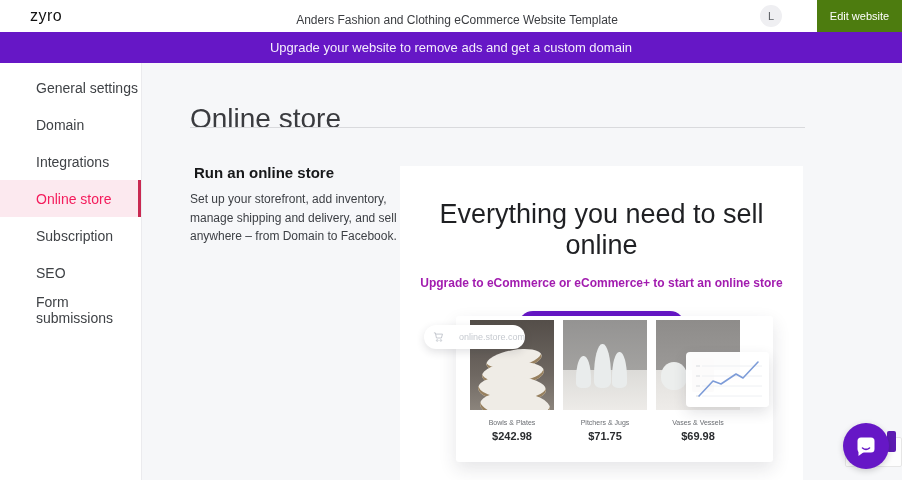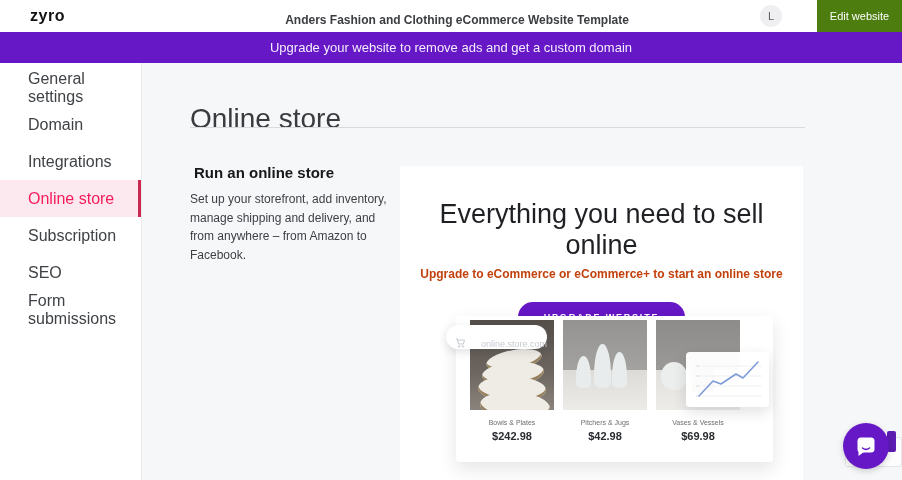--- a/index.html
+++ b/index.html
@@ -1,54 +1,54 @@
 <!DOCTYPE html>
 <html><head>
 <meta charset="utf-8">
 <style>
   html,body{margin:0;padding:0;background:#e9eaee;}
   *{box-sizing:border-box;font-family:"Liberation Sans",sans-serif;}
   .app{position:relative;width:902px;height:480px;background:#f6f7f9;overflow:hidden;}
 
   
   .header{position:absolute;left:0;top:0;width:902px;height:32px;background:#ffffff;z-index:5;}
-  .logo{position:absolute;left:30px;top:7px;font-size:16px;font-weight:bold;letter-spacing:.5px;color:#121212;cursor:pointer;}
+  .logo{position:absolute;left:30px;top:7px;font-size:16px;font-weight:normal;letter-spacing:.5px;color:#121212;cursor:pointer;}
   .header-title{position:absolute;left:12px;right:0;top:0;height:40px;display:flex;align-items:center;justify-content:center;
-    font-size:12px;color:#3b3d41;font-weight:bold;}
+    font-size:12px;color:#3b3d41;}
   .avatar{position:absolute;right:120px;top:5px;width:22px;height:22px;border-radius:50%;background:#efeff2;
     display:flex;align-items:center;justify-content:center;font-size:11px;color:#595c61;cursor:pointer;}
   .edit-btn{position:absolute;right:0;top:0;width:85px;height:32px;background:#4d7c0f;border:none;color:#fff;
     font-size:11px;cursor:pointer;}
 
   
   .banner{position:absolute;left:0;top:32px;width:902px;height:31px;background:#6617c6;z-index:5;
     display:flex;align-items:center;justify-content:center;gap:14px;}
   .banner-text{font-size:13px;color:#f4edfd;}
   .banner-btn{background:#ffffff;color:#6617c6;border:none;border-radius:13px;padding:7px 21px;
     font-size:9px;font-weight:bold;letter-spacing:2px;cursor:pointer;}
 
   
   .sidebar{position:absolute;left:0;top:63px;width:142px;height:417px;background:#ffffff;
     border-right:1px solid #ebebee;padding-top:6px;z-index:4;}
-  .side-item{height:37px;display:flex;align-items:center;padding-left:28px;font-size:16px;color:#3f4246;cursor:pointer;}
+  .side-item{height:37px;display:flex;align-items:center;padding-left:36px;font-size:14px;color:#3f4246;cursor:pointer;}
   .side-item.active{background:#fce9ef;color:#f41c5c;border-right:3px solid #c92952;}
 
   
   .main{position:absolute;left:142px;top:63px;width:760px;height:417px;background:#f6f7f9;}
   .page-title{position:absolute;left:48px;top:21px;font-size:28px;font-weight:400;color:#3a3b3f;}
   .title-divider{position:absolute;left:48px;right:97px;top:64px;height:1px;background:#d9dadd;}
 
   .left-col{position:absolute;left:48px;top:101px;width:212px;}
   .left-col h3{margin:0 0 9px 4px;font-size:15px;color:#17181a;}
   .left-col p{margin:0;font-size:12px;line-height:1.55;color:#3c3f44;}
 
   
   .panel{position:absolute;left:258px;top:103px;width:403px;height:314px;background:#ffffff;text-align:center;}
   .panel-heading{margin-top:33px;font-size:27px;font-weight:400;color:#1f2023;}
-  .panel-sub{margin-top:6px;font-size:12px;font-weight:bold;color:#c2410c;}
+  .panel-sub{margin-top:15px;font-size:12px;font-weight:bold;color:#a21caf;}
   .panel-btn{margin-top:21px;background:#6617c6;color:#fff;border:none;border-radius:15px;
     padding:10px 26px;font-size:9px;font-weight:bold;letter-spacing:1.8px;cursor:pointer;}
 
   
   .product-card{position:absolute;left:56px;top:150px;width:317px;height:146px;background:#fff;border-radius:3px;
     box-shadow:0 7px 18px rgba(40,45,60,.12);}
   .product-imgs{display:flex;gap:9px;padding:4px 14px 0 14px;}
   .p-img{width:84px;height:90px;position:relative;overflow:hidden;}
   .p-labels{display:flex;gap:9px;padding:0 14px;}
   .p-label{width:84px;text-align:center;}
@@ -66,22 +66,22 @@
   .bottle{position:absolute;background:#e9ecec;border-radius:48% 48% 40% 40% / 72% 72% 14% 14%;}
   .v1{width:15px;height:32px;left:13px;top:36px;}
   .v2{width:17px;height:44px;left:31px;top:24px;}
   .v3{width:15px;height:36px;left:49px;top:32px;}
 
   .ph3{background:linear-gradient(180deg,#8e8c8a 0%,#9b9997 55%,#e2e0dd 56%,#eeece9 100%);}
   .vase-w{position:absolute;width:26px;height:28px;left:5px;top:42px;background:#eceeed;border-radius:50% 50% 45% 45%;}
   .vase-t{position:absolute;width:22px;height:34px;left:36px;top:38px;background:#9d8a76;border-radius:3px 3px 2px 2px;}
 
   
-  .search-pill{position:absolute;left:46px;top:159px;width:101px;height:24px;background:#fff;border-radius:13px;
-    box-shadow:0 3px 9px rgba(40,45,60,.14);display:flex;align-items:flex-end;padding-left:9px;gap:15px;}
+  .search-pill{position:absolute;left:24px;top:159px;width:101px;height:24px;background:#fff;border-radius:13px;
+    box-shadow:0 3px 9px rgba(40,45,60,.14);display:flex;align-items:center;padding-left:9px;gap:15px;}
   .search-pill span{font-size:9px;color:#c6cad0;}
 
   
   .chart-card{position:absolute;left:286px;top:186px;width:83px;height:55px;background:rgba(255,255,255,.97);
     border-radius:4px;box-shadow:0 5px 14px rgba(40,45,60,.14);}
 
   
   .recaptcha{position:absolute;left:845px;top:437px;width:57px;height:30px;background:#fdfdfd;border:1px solid #e6e6e6;
     border-radius:2px;z-index:6;display:flex;align-items:flex-end;justify-content:flex-end;padding:2px 4px;}
   .recaptcha span{font-size:7px;color:#9aa0a6;}
@@ -114,21 +114,21 @@
     <div class="side-item">SEO</div>
     <div class="side-item">Form submissions</div>
   </nav>
 
   <main class="main">
     <h1 class="page-title">Online store</h1>
     <div class="title-divider"></div>
 
     <div class="left-col">
       <h3>Run an online store</h3>
-      <p>Set up your storefront, add inventory, manage shipping and delivery, and from anywhere – from Amazon to Facebook.</p>
+      <p>Set up your storefront, add inventory, manage shipping and delivery, and sell anywhere – from Domain to Facebook.</p>
     </div>
 
     <section class="panel">
       <div class="panel-heading">Everything you need to sell online</div>
       <div class="panel-sub">Upgrade to eCommerce or eCommerce+ to start an online store</div>
       <button class="panel-btn">UPGRADE WEBSITE</button>
 
       
       <div class="product-card">
         <div class="product-imgs">
@@ -148,21 +148,21 @@
             <div class="vase-t"></div>
           </div>
         </div>
         <div class="p-labels">
           <div class="p-label">
             <div class="p-name">Bowls &amp; Plates</div>
             <div class="p-price">$242.98</div>
           </div>
           <div class="p-label">
             <div class="p-name">Pitchers &amp; Jugs</div>
-            <div class="p-price">$42.98</div>
+            <div class="p-price">$71.75</div>
           </div>
           <div class="p-label">
             <div class="p-name">Vases &amp; Vessels</div>
             <div class="p-price">$69.98</div>
           </div>
         </div>
       </div>
 
       
       <div class="search-pill">

